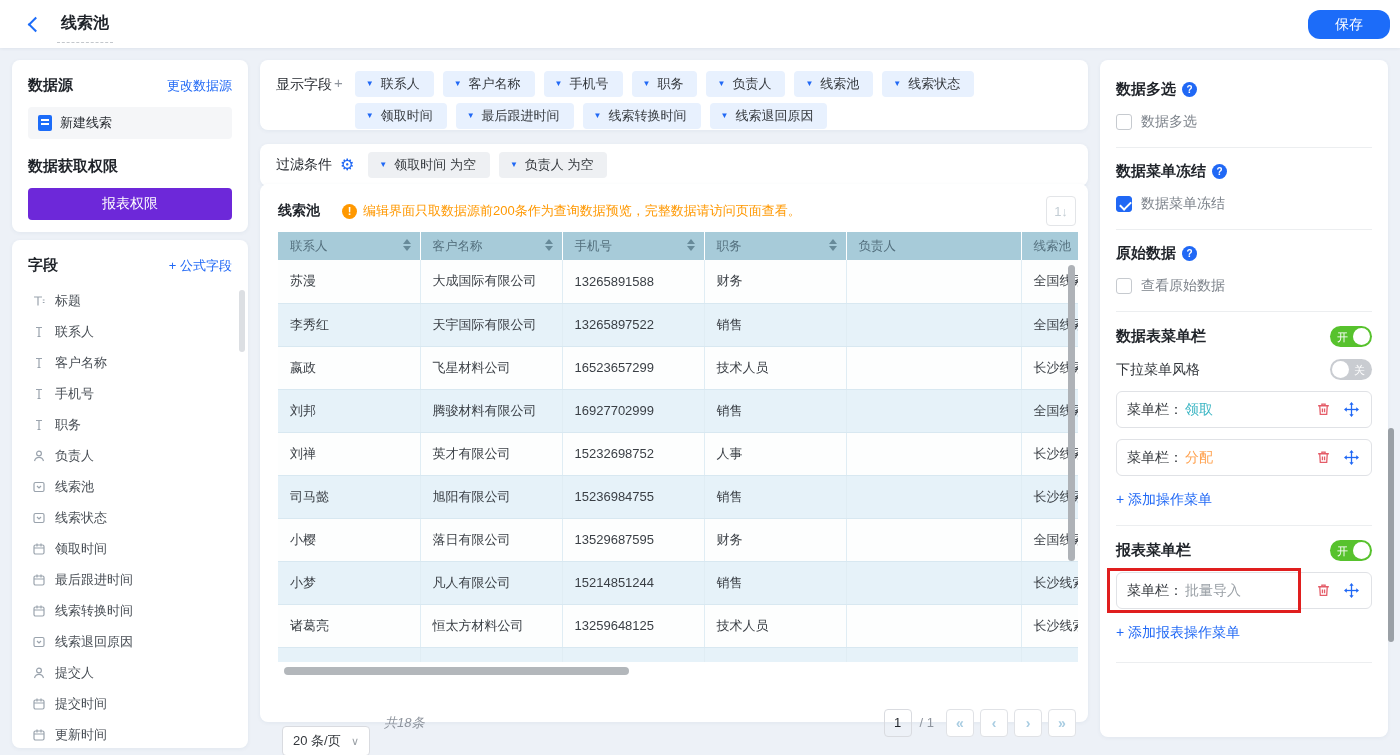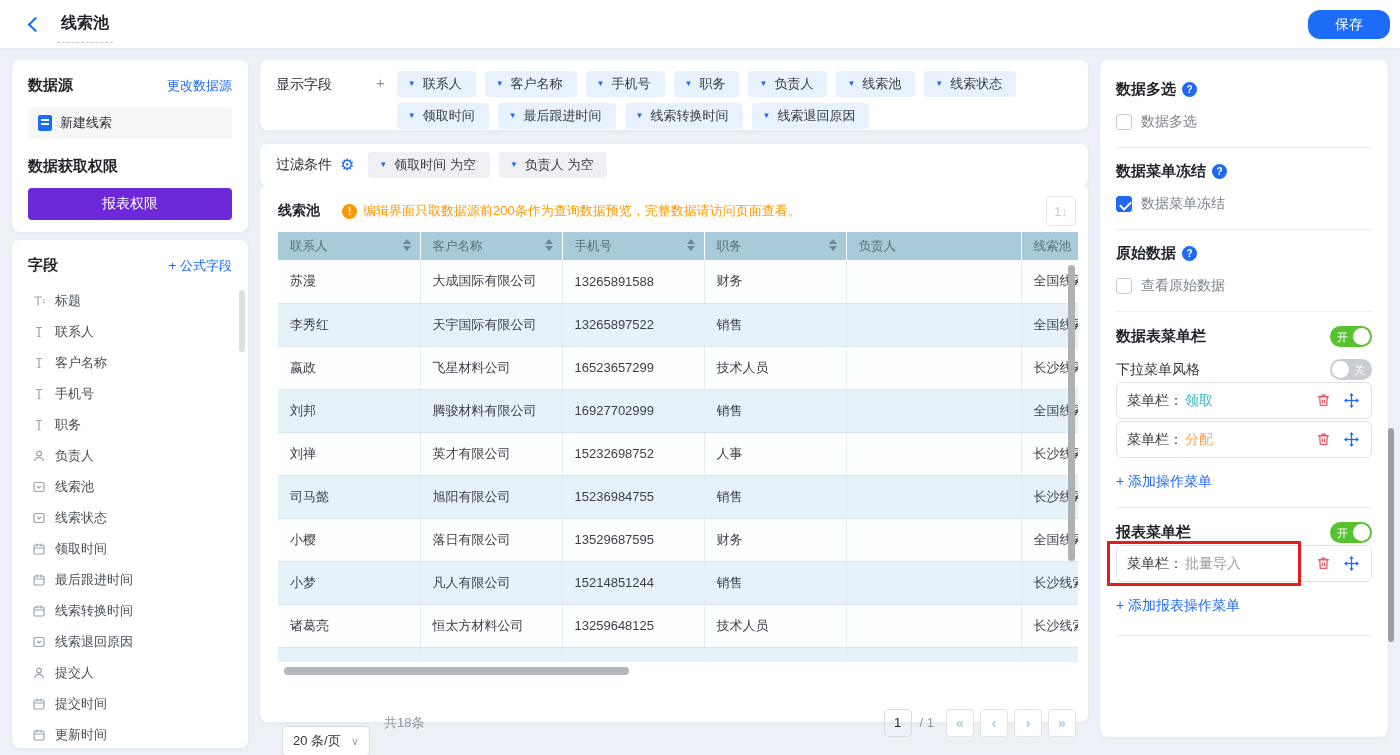--- a/index.html
+++ b/index.html
@@ -63,21 +63,21 @@
   td { height:43px; font-size:13px; color:#3a3f45; padding:0 8px 0 12px; border-bottom:1px solid #d8e8f1; border-right:1px solid #e0edf4; background:#fdfefe; overflow:hidden; white-space:nowrap; }
   tr.stripe td { background:#e6f2f9; }
   tr.partial td { height:15px; }
   .v-scroll { position:absolute; right:3px; top:33px; width:7px; height:296px; background:#aeb2b7; border-radius:4px; }
   .h-thumb { width:345px; height:8px; background:#b3b7bb; border-radius:4px; margin:5px 0 0 6px; }
 
   .pager { display:flex; align-items:center; margin:14px 12px 0 4px; justify-content:space-between; }
   .pager-left { display:flex; align-items:center; gap:14px; }
   .size-select { width:88px; height:30px; border:1px solid #d9dbe0; border-radius:4px; display:flex; align-items:center; justify-content:space-between; padding:0 10px; font-size:13px; color:#34383d; cursor:pointer; background:#fff;margin-top:37px; }
   .size-select .sel-caret { color:#9aa0a6; font-size:11px; }
-  .total-txt { font-size:13px; color:#8f959e; }
+  .total-txt { font-size:13px; color:#8f959e;font-style:italic; }
   .pager-right { display:flex; align-items:center; gap:6px; }
   .page-box { width:28px; height:28px; border:1px solid #d9dbe0; border-radius:4px; display:flex; align-items:center; justify-content:center; font-size:13px; }
   .page-of { font-size:13px; color:#8f959e; margin:0 6px 0 2px; }
   .pg-btn { width:28px; height:28px; border:1px solid #e0e2e6; border-radius:4px; background:#fff; color:#a9cde2; font-size:14px; display:flex; align-items:center; justify-content:center; cursor:pointer; font-weight:bold; }
 
   
   .card-right { left:1100px; top:60px; width:288px; height:677px; padding:6px 16px 0 16px; }
   .rsec { padding:14px 0 16px 0; border-bottom:1px solid #eceef0; }
   .rsec.last { border-bottom:none; }
   .rtitle-row { display:flex; align-items:center; justify-content:space-between; }
@@ -90,21 +90,21 @@
   .toggle { width:42px; height:21px; border-radius:11px; position:relative; cursor:pointer; font-size:11px; color:#fff; }
   .toggle.on { background:#57c22d; }
   .toggle.off { background:#c9ccd1; }
   .toggle .knob { position:absolute; top:2px; width:17px; height:17px; border-radius:50%; background:#fff; }
   .toggle.on .knob { right:2px; }
   .toggle.off .knob { left:2px; }
   .toggle .t-label { position:absolute; top:3.5px; }
   .toggle.on .t-label { left:7px; }
   .toggle.off .t-label { right:7px; }
   .style-row { display:flex; align-items:center; justify-content:space-between; margin-top:12px; font-size:14px; color:#34383d; }
-  .menu-item { position:relative; margin-top:2px; height:37px; border:1px solid #e0e2e6; border-radius:6px; display:flex; align-items:center; padding:0 10px; font-size:14px; }
+  .menu-item { position:relative; margin-top:11px; height:37px; border:1px solid #e0e2e6; border-radius:6px; display:flex; align-items:center; padding:0 10px; font-size:14px; }
   .mi-prefix { color:#34383d; }
   .mi-value { margin-left:2px; }
   .mi-spacer { flex:1; }
   .mi-btn { width:20px; height:20px; display:flex; align-items:center; justify-content:center; cursor:pointer; margin-left:8px; }
   .mi-btn svg { width:15px; height:15px; }
   .red-box { position:absolute; left:-10px; top:-5px; width:194px; height:45px; border:3px solid #e01e1e; pointer-events:none; z-index:3; }
   .add-link { display:block; margin-top:15px; font-size:14px; color:#2068f5; cursor:pointer; text-decoration:none; }
   .right-scroll { position:absolute; left:1388px; top:428px; width:6px; height:214px; background:#9aa0a6; border-radius:3px; z-index:6; }
 </style>
 </head>
@@ -263,21 +263,21 @@
             <path d="M2 6h10M5 1.5v3M9 1.5v3"></path>
           </svg>
         </span>
         <span>更新时间</span>
       </div>
     </div>
   <div class="fields-scroll"></div>
 </div>
 
 <div class="card card-display">
-  <div style="display:flex;gap:42px;">
+  <div style="display:flex;">
     <span class="df-label">显示字段</span>
     <span class="df-plus">+</span>
   </div>
   <div class="chip-rows" id="display-chips">
       <div class="chip-row">
         <span class="chip">
           <span class="caret">▼</span>
           <span>联系人</span>
         </span>
         <span class="chip">

